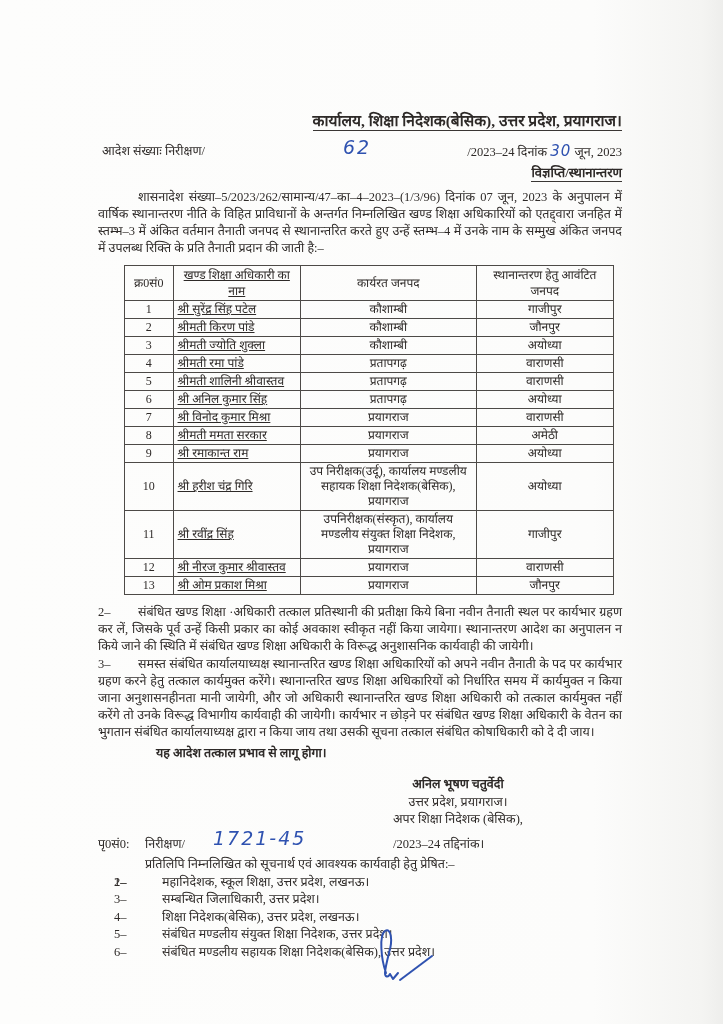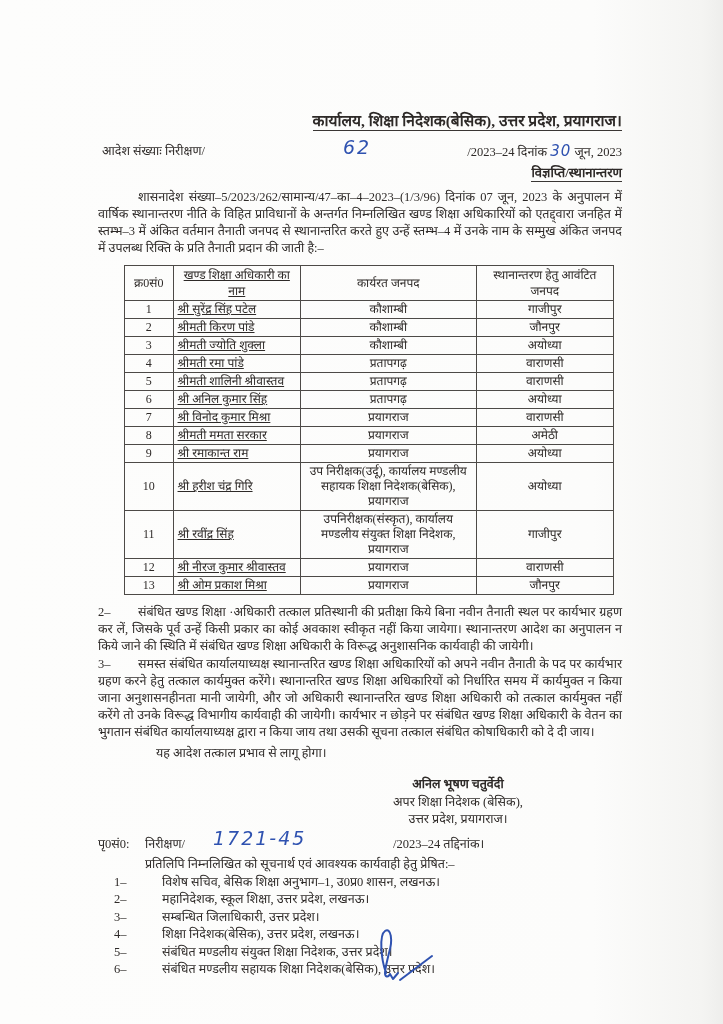--- a/index.html
+++ b/index.html
@@ -37,21 +37,21 @@
   .doc-table td,.doc-table th{
     border:1px solid #4d4a47;padding:1px 4px;vertical-align:middle;
     font-weight:normal;
   }
   .doc-table th{text-align:center;line-height:16px;}
   .col-sn{width:40px;text-align:center;}
   .col-name{width:122px;text-align:left;text-decoration:underline;}
   .col-current{width:170px;text-align:center;}
   .col-new{width:132px;text-align:center;}
   .after-table{margin-top:9px;}
-  .effective{margin-top:4px;text-indent:58px;}
+  .effective{margin-top:4px;text-indent:58px;font-weight:bold;}
   .sig-block{
     margin:14px 64px 0 auto;width:200px;text-align:center;line-height:17.5px;
     font-weight:bold;
     font-family:Liberation Serif, serif;
   }
   .sig-block .sig-sub{font-weight:normal;}
   .endorse{position:relative;margin-top:4px;height:22px;}
   .endorse-label{position:absolute;left:0;top:3px;}
   .endorse-insp{position:absolute;left:47px;top:3px;}
   .endorse-num{position:absolute;left:115px;top:-3px;font-size:19px;letter-spacing:2px;}
@@ -179,35 +179,35 @@
   </table>
 
   <p class="para numbered after-table"><span class="pnum">2–</span><span>संबंधित खण्ड शिक्षा ·अधिकारी तत्काल प्रतिस्थानी की प्रतीक्षा किये बिना नवीन तैनाती स्थल पर कार्यभार ग्रहण कर लें, जिसके पूर्व उन्हें किसी प्रकार का कोई अवकाश स्वीकृत नहीं किया जायेगा। स्थानान्तरण आदेश का अनुपालन न किये जाने की स्थिति में संबंधित खण्ड शिक्षा अधिकारी के विरूद्ध अनुशासनिक कार्यवाही की जायेगी।</span></p>
 
   <p class="para numbered" style="margin-top:1px;"><span class="pnum">3–</span><span>समस्त संबंधित कार्यालयाध्यक्ष स्थानान्तरित खण्ड शिक्षा अधिकारियों को अपने नवीन तैनाती के पद पर कार्यभार ग्रहण करने हेतु तत्काल कार्यमुक्त करेंगे। स्थानान्तरित खण्ड शिक्षा अधिकारियों को निर्धारित समय में कार्यमुक्त न किया जाना अनुशासनहीनता मानी जायेगी, और जो अधिकारी स्थानान्तरित खण्ड शिक्षा अधिकारी को तत्काल कार्यमुक्त नहीं करेंगे तो उनके विरूद्ध विभागीय कार्यवाही की जायेगी। कार्यभार न छोड़ने पर संबंधित खण्ड शिक्षा अधिकारी के वेतन का भुगतान संबंधित कार्यालयाध्यक्ष द्वारा न किया जाय तथा उसकी सूचना तत्काल संबंधित कोषाधिकारी को दे दी जाय।</span></p>
 
   <p class="para effective">यह आदेश तत्काल प्रभाव से लागू होगा।</p>
 
   <div class="sig-block">
     <div>अनिल भूषण चतुर्वेदी</div>
+    <div class="sig-sub">उत्तर प्रदेश, प्रयागराज।</div>
     <div class="sig-sub">अपर शिक्षा निदेशक (बेसिक),</div>
-    <div class="sig-sub">उत्तर प्रदेश, प्रयागराज।</div>
   </div>
 
   <div class="endorse">
     <span class="endorse-label">पृ0सं0:</span>
     <span class="endorse-insp">निरीक्षण/</span>
     <span class="hand endorse-num">1721-45</span>
     <span class="endorse-right">/2023–24 तद्दिनांक।</span>
   </div>
 
   <p class="para copy-line">प्रतिलिपि निम्नलिखित को सूचनार्थ एवं आवश्यक कार्यवाही हेतु प्रेषित:–</p>
 
   <ol class="recipients" id="recipients-list">
-      <li><span class="rnum">1–</span><span>विशेष सचिव, बेसिक शिक्षा अनुभाग–1, उ0प्र0 शासन, लखनऊ।</span></li>
+      <li><span class="rnum">1–</span></li>
       <li><span class="rnum">2–</span><span>महानिदेशक, स्कूल शिक्षा, उत्तर प्रदेश, लखनऊ।</span></li>
       <li><span class="rnum">3–</span><span>सम्बन्धित जिलाधिकारी, उत्तर प्रदेश।</span></li>
       <li><span class="rnum">4–</span><span>शिक्षा निदेशक(बेसिक), उत्तर प्रदेश, लखनऊ।</span></li>
       <li><span class="rnum">5–</span><span>संबंधित मण्डलीय संयुक्त शिक्षा निदेशक, उत्तर प्रदेश।</span></li>
       <li><span class="rnum">6–</span><span>संबंधित मण्डलीय सहायक शिक्षा निदेशक(बेसिक), उत्तर प्रदेश।</span></li>
     </ol>
 
   <svg class="sign-mark" viewBox="0 0 90 70">
     <path d="M26,48 C21,34 19,10 25,6 C31,2 33,15 29,28 C27,36 25,44 25,48 C25,52 28,53 30,49 L33,54 L38,48" fill="none" stroke="#2f52b0" stroke-width="2" stroke-linecap="round" stroke-linejoin="round"></path>
     <path d="M40,55 L72,31" fill="none" stroke="#2f52b0" stroke-width="2" stroke-linecap="round"></path>

